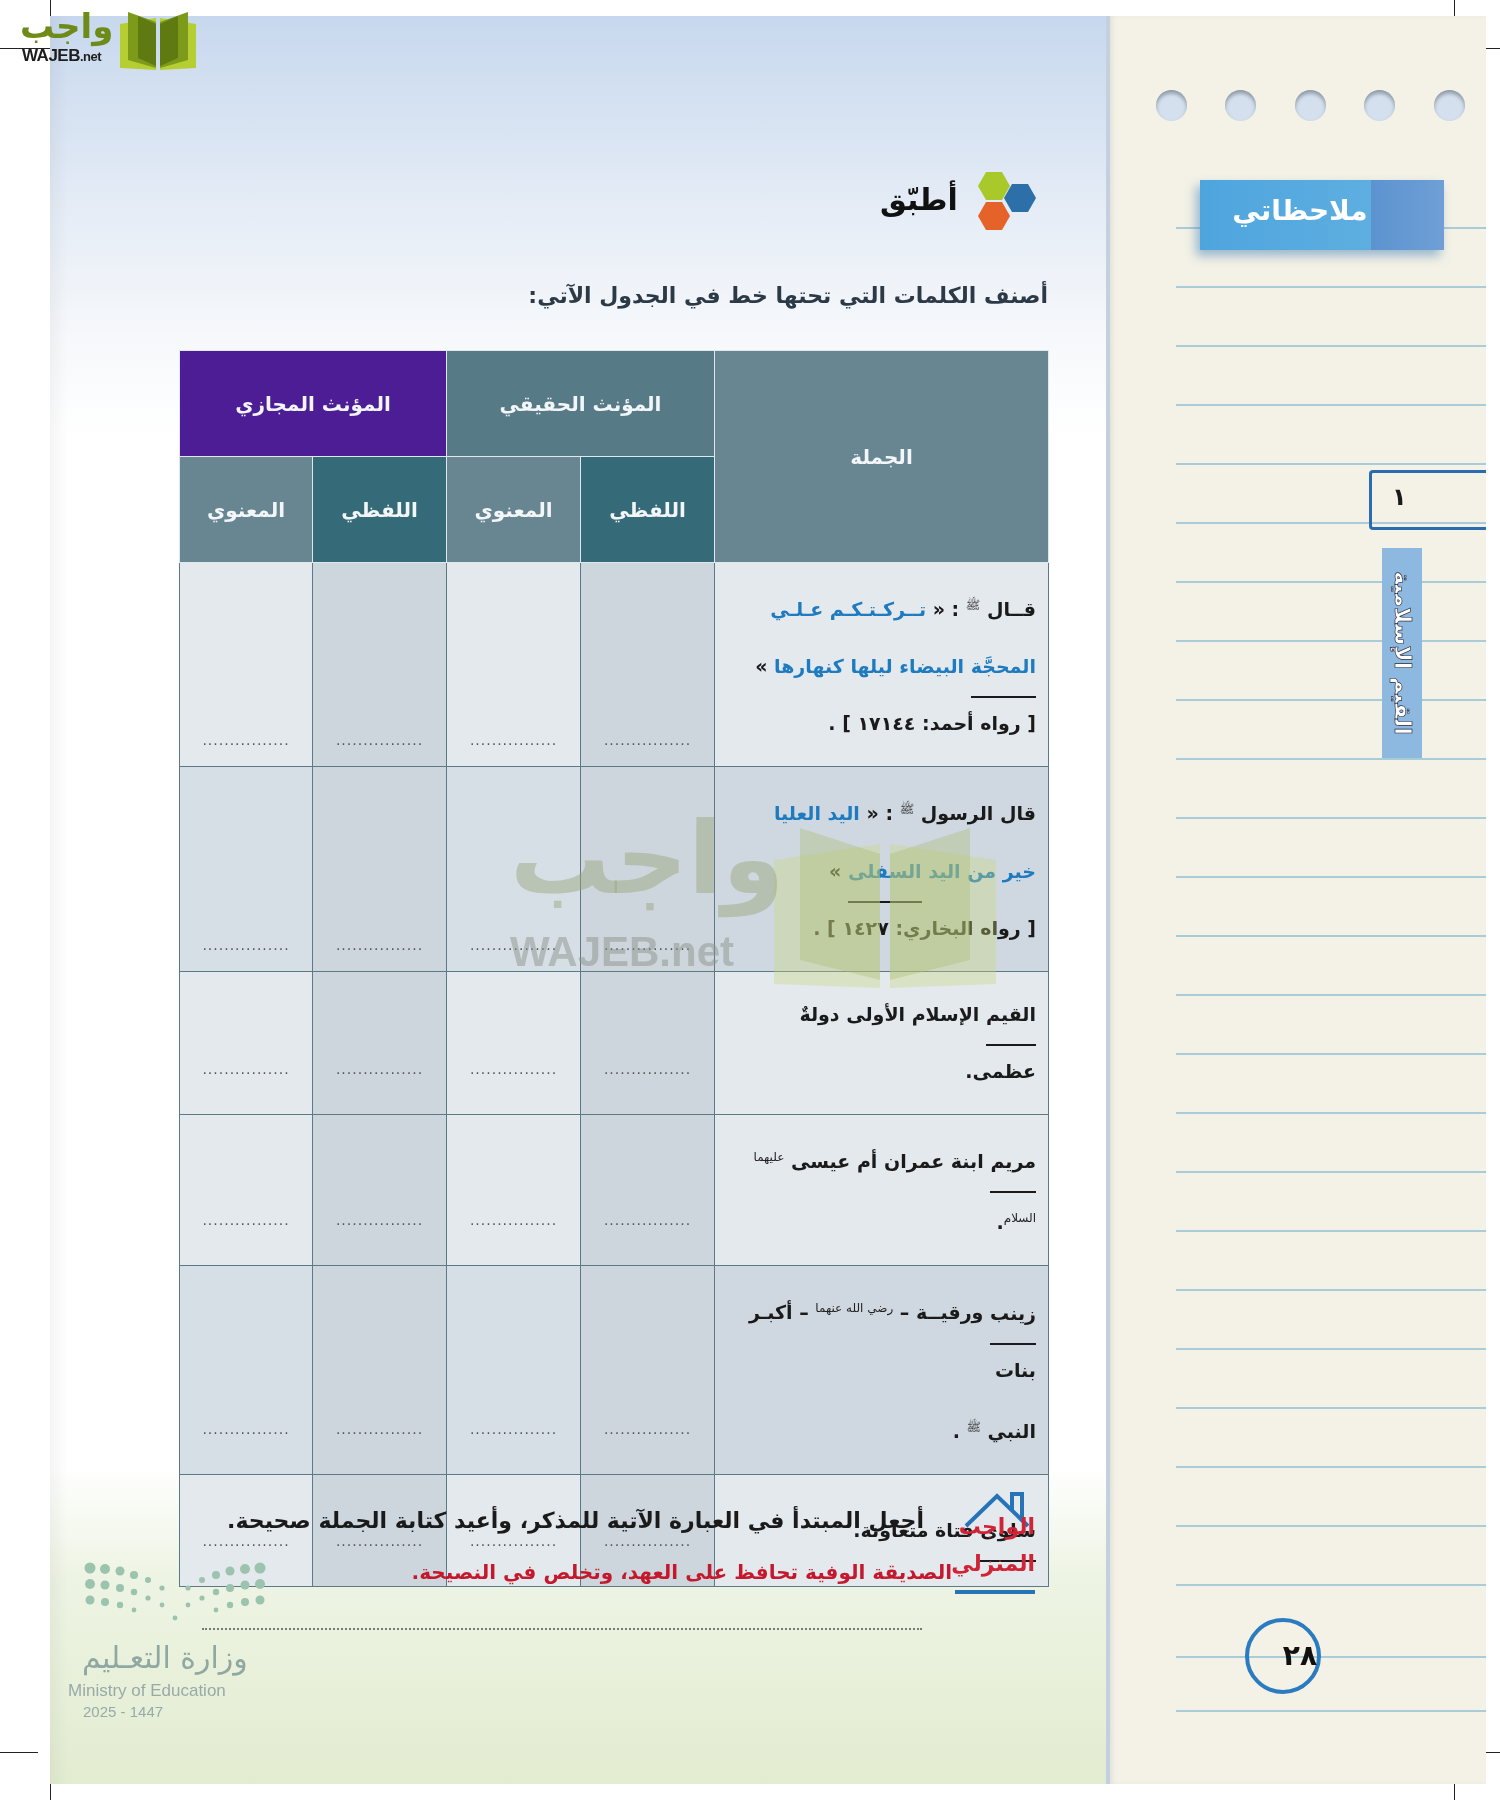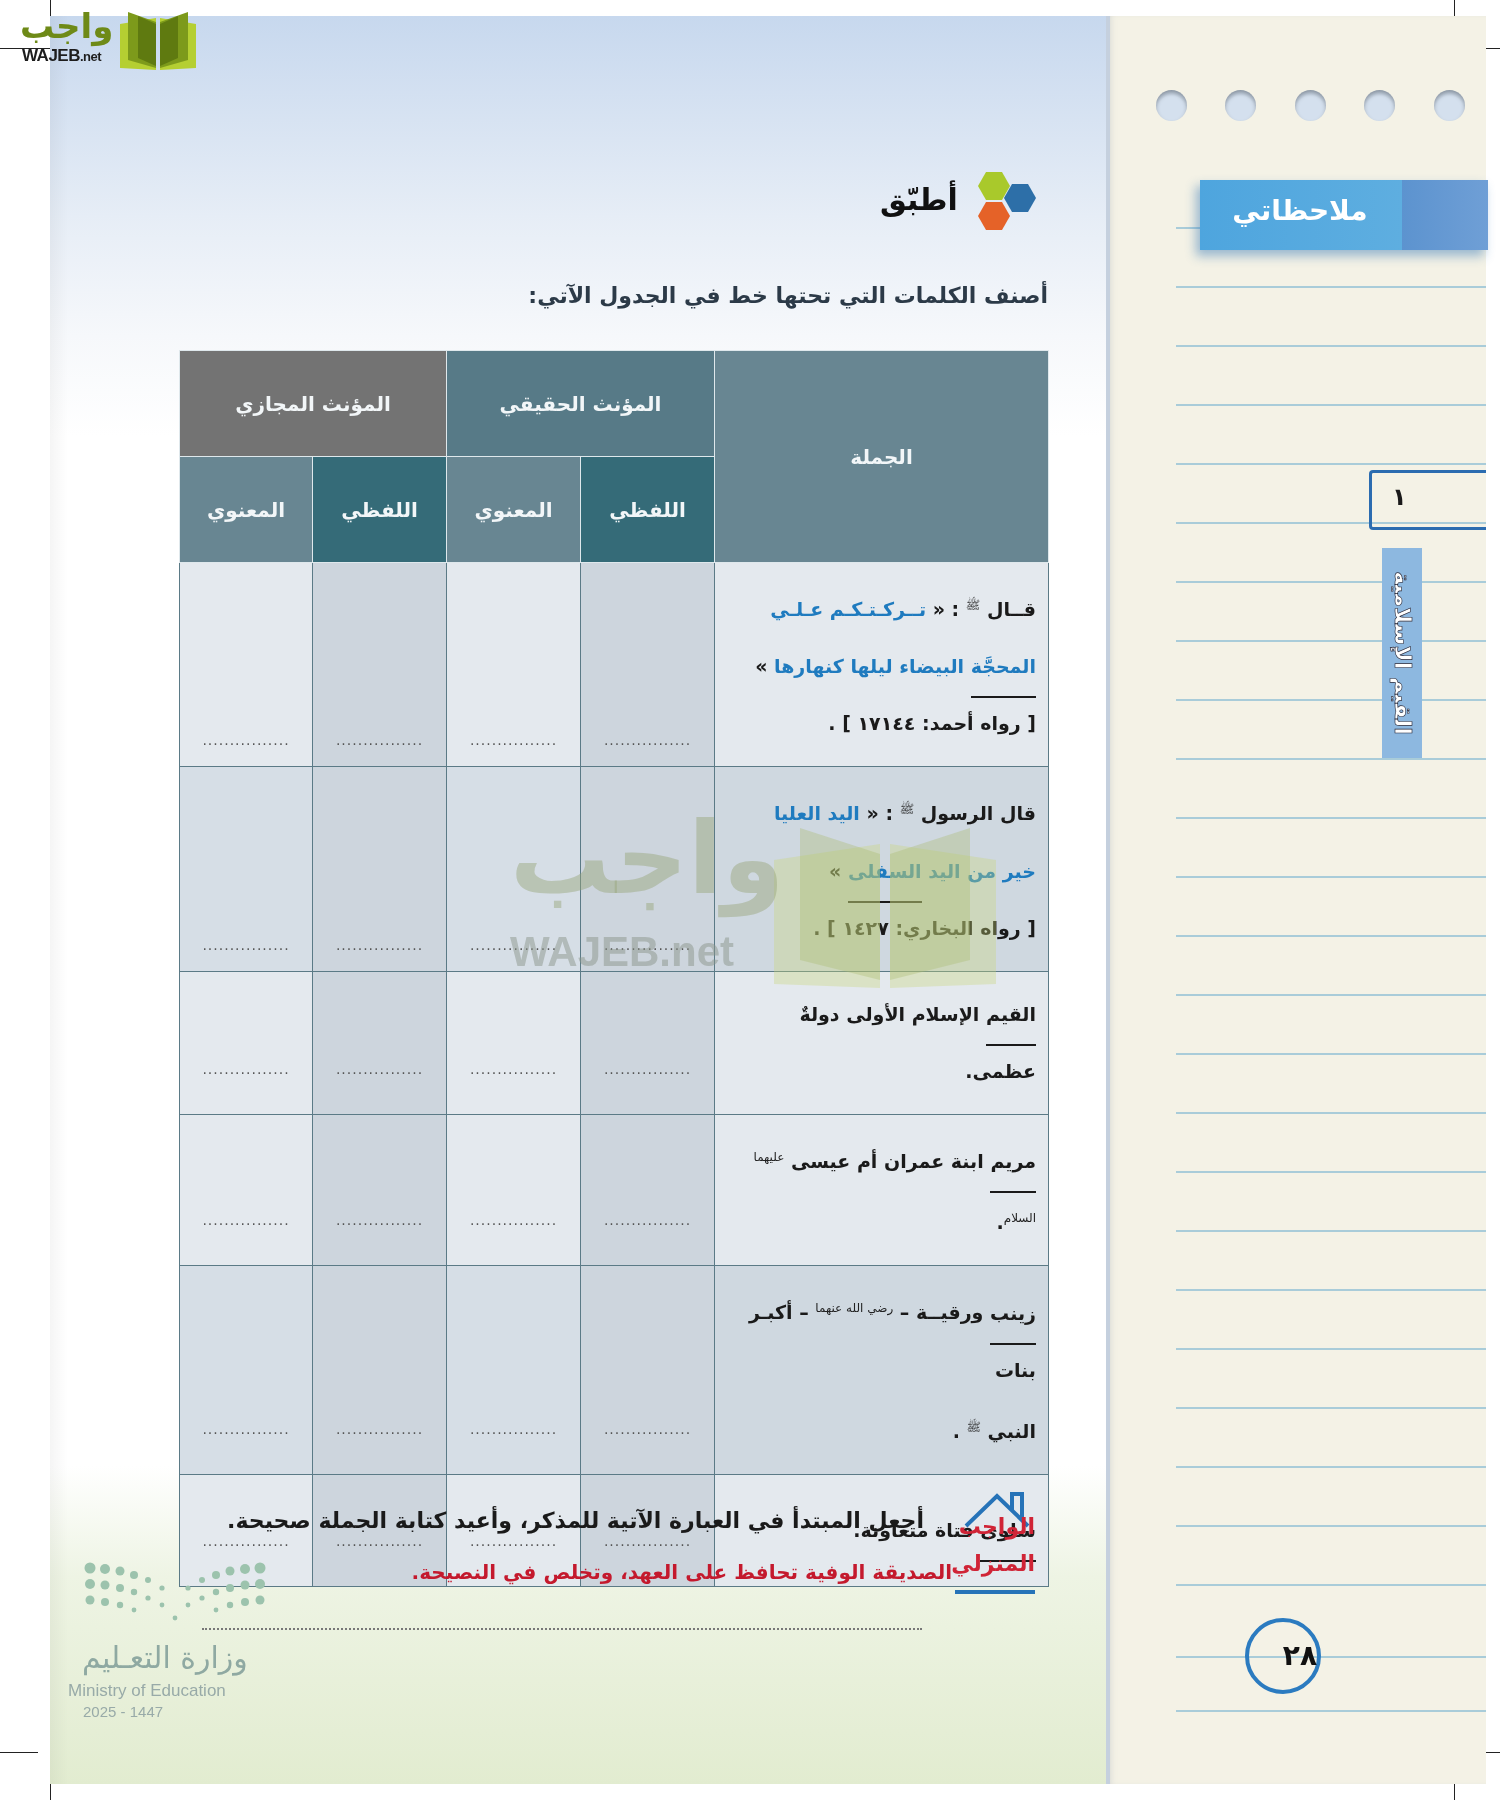--- a/index.html
+++ b/index.html
@@ -49,21 +49,21 @@
     position: absolute; left: 179px; top: 350px; width: 869px;
     border-collapse: collapse; direction: rtl; table-layout: fixed;
   }
   .grid-table th, .grid-table td { border: 1.5px solid #5b7a86; }
   .grid-table th {
     color: #f2f6f8; font-weight: bold; font-size: 20px; text-align: center;
     border-color: #dfe8ec;
   }
   .th-sentence { background: #688692; width: 334px; }
   .th-group-real { background: #577a87; height: 106px; }
-  .th-group-fig { background: #737373; height: 106px; }
+  .th-group-fig { background: #4c1d95; height: 106px; }
   .th-lafzi { background: #356b78; height: 106px; }
   .th-maanawi { background: #688692; height: 106px; }
 
   .grid-table td { vertical-align: bottom; }
   .cell-sentence {
     background: #e4e9ee; padding: 14px 12px 14px 10px; text-align: right; vertical-align: middle !important;
     font-size: 19px; font-weight: bold; line-height: 57px; color: #1a1a1a;
   }
   .row-alt .cell-sentence { background: #cfd8e0; }
   .cell-lafzi { background: #cdd5dd; }
@@ -133,21 +133,21 @@
   }
   .ring-holes { position: absolute; left: 1156px; top: 90px; width: 310px; height: 32px; }
   .ring-hole {
     position: absolute; top: 0; width: 31px; height: 31px; border-radius: 50%;
     background: radial-gradient(circle at 50% 65%, #d4e0ee 55%, #9fb0c4 100%);
     box-shadow: inset 0 3px 4px rgba(0,0,0,0.25);
   }
   .note-line { position: absolute; left: 1176px; width: 310px; height: 2px; background: #a9ccd9; }
 
   .notes-tab {
-    position: absolute; left: 1200px; top: 180px; width: 288px; height: 70px;
+    position: absolute; left: 1200px; top: 180px; width: 244px; height: 70px;
     background: linear-gradient(90deg, #4ea5de 0%, #5eaee0 70%, #5c93cf 70%, #6f9fd6 100%);
     box-shadow: -4px 6px 10px rgba(40,110,180,0.45);
   }
   .notes-tab span {
     position: absolute; left: 20px; top: 14px; width: 160px; text-align: center;
     font-size: 28px; font-weight: bold; color: #ffffff; direction: rtl;
   }
 
   .chapter-box {
     position: absolute; left: 1369px; top: 470px; width: 117px; height: 60px;

